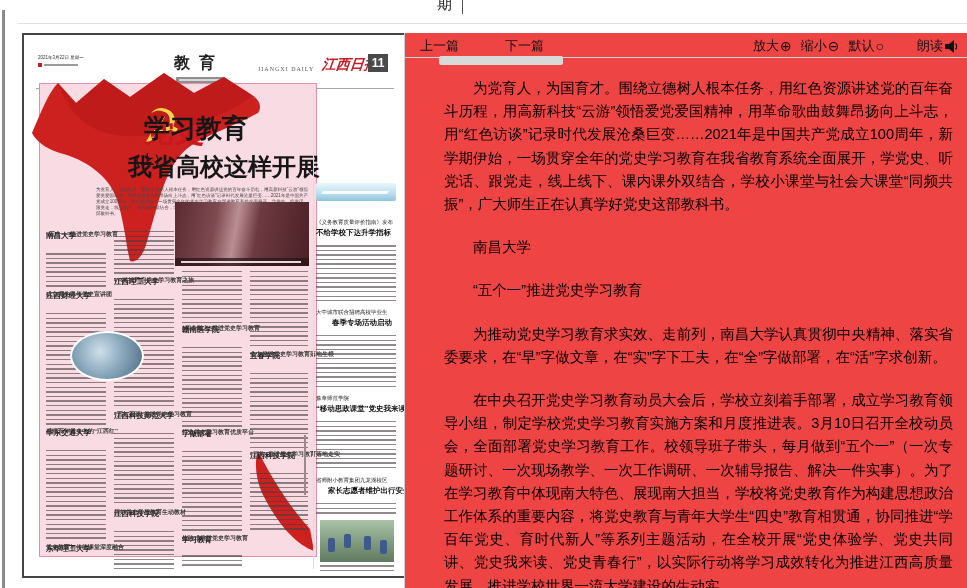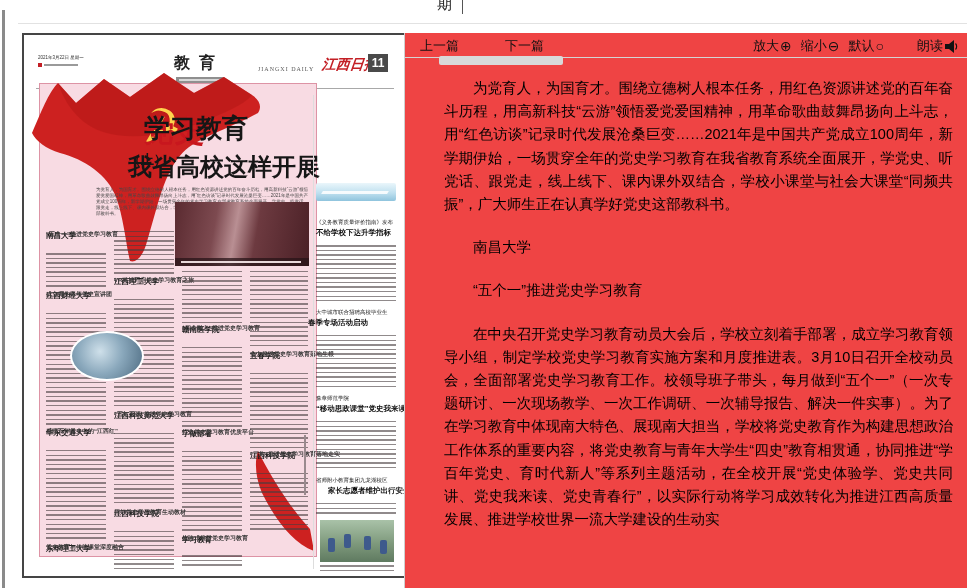--- a/index.html
+++ b/index.html
@@ -196,21 +196,21 @@
     <div class="sb-rule"></div>
     <div class="sb-banner">
         <i></i>
       </div>
 
     <div class="sb-kicker" style="left:292px;top:184px;">《义务教育质量评价指南》发布</div>
     <div class="sb-title" style="left:292px;top:193px;">不给学校下达升学指标</div>
     <div class="fx" style="left:292px;top:210px;width:80px;height:56px;"></div>
 
     <div class="sb-kicker" style="left:292px;top:274px;">大中城市联合招聘高校毕业生</div>
-    <div class="sb-title" style="left:284px;top:283px;">春季专场活动启动</div>
+    <div class="sb-title" style="left:308px;top:283px;">春季专场活动启动</div>
     <div class="fx" style="left:292px;top:300px;width:80px;height:52px;"></div>
 
     <div class="sb-kicker" style="left:292px;top:360px;">豫章师范学院</div>
     <div class="sb-title" style="left:292px;top:369px;">“移动思政课堂”党史我来读</div>
     <div class="fx" style="left:292px;top:386px;width:80px;height:48px;"></div>
 
     <div class="sb-kicker" style="left:292px;top:442px;">省师附小教育集团九龙湖校区</div>
     <div class="sb-title" style="left:304px;top:451px;">家长志愿者维护出行安全</div>
     <div class="fx" style="left:292px;top:468px;width:80px;height:12px;"></div>
 
@@ -249,17 +249,18 @@
         </span>
       </span>
     </div>
 
     <div id="handle-bar"></div>
 
     <div id="article">
       <p>为党育人，为国育才。围绕立德树人根本任务，用红色资源讲述党的百年奋斗历程，用高新科技“云游”领悟爱党爱国精神，用革命歌曲鼓舞昂扬向上斗志，用“红色访谈”记录时代发展沧桑巨变……2021年是中国共产党成立100周年，新学期伊始，一场贯穿全年的党史学习教育在我省教育系统全面展开，学党史、听党话、跟党走，线上线下、课内课外双结合，学校小课堂与社会大课堂“同频共振”，广大师生正在认真学好党史这部教科书。</p>
       <p>南昌大学</p>
       <p>“五个一”推进党史学习教育</p>
+      <p>为推动党史学习教育求实效、走前列，南昌大学认真贯彻中央精神、落实省委要求，在“早”字做文章，在“实”字下工夫，在“全”字做部署，在“活”字求创新。</p>
       <p>在中央召开党史学习教育动员大会后，学校立刻着手部署，成立学习教育领导小组，制定学校党史学习教育实施方案和月度推进表。3月10日召开全校动员会，全面部署党史学习教育工作。校领导班子带头，每月做到“五个一”（一次专题研讨、一次现场教学、一次工作调研、一次辅导报告、解决一件实事）。为了在学习教育中体现南大特色、展现南大担当，学校将党史教育作为构建思想政治工作体系的重要内容，将党史教育与青年大学生“四史”教育相贯通，协同推进“学百年党史、育时代新人”等系列主题活动，在全校开展“党史体验学、党史共同讲、党史我来读、党史青春行”，以实际行动将学习成效转化为推进江西高质量发展、推进学校世界一流大学建设的生动实</p>
     </div>
   </div>
 
 </div>
 
 </body></html>

